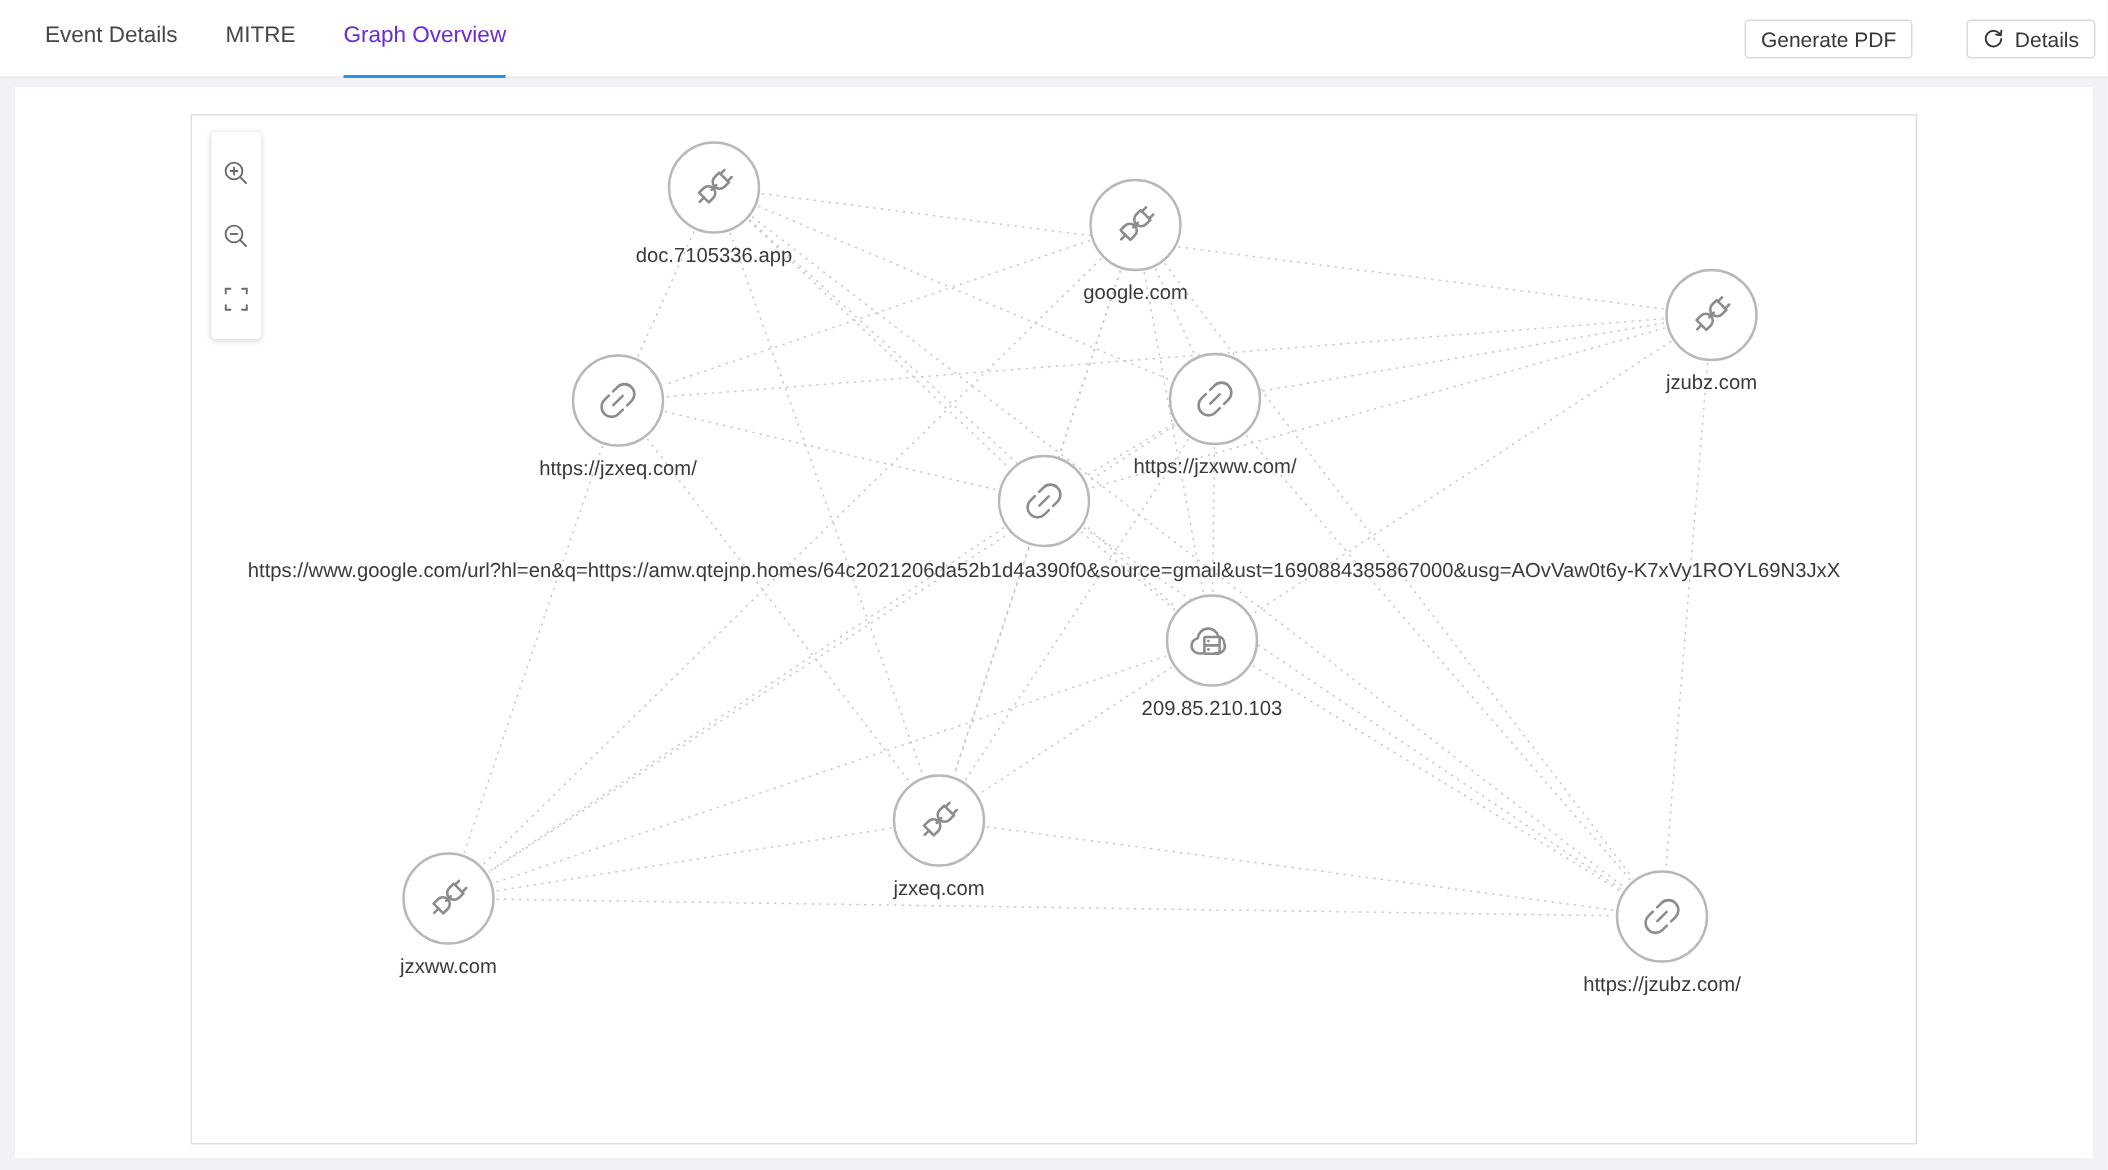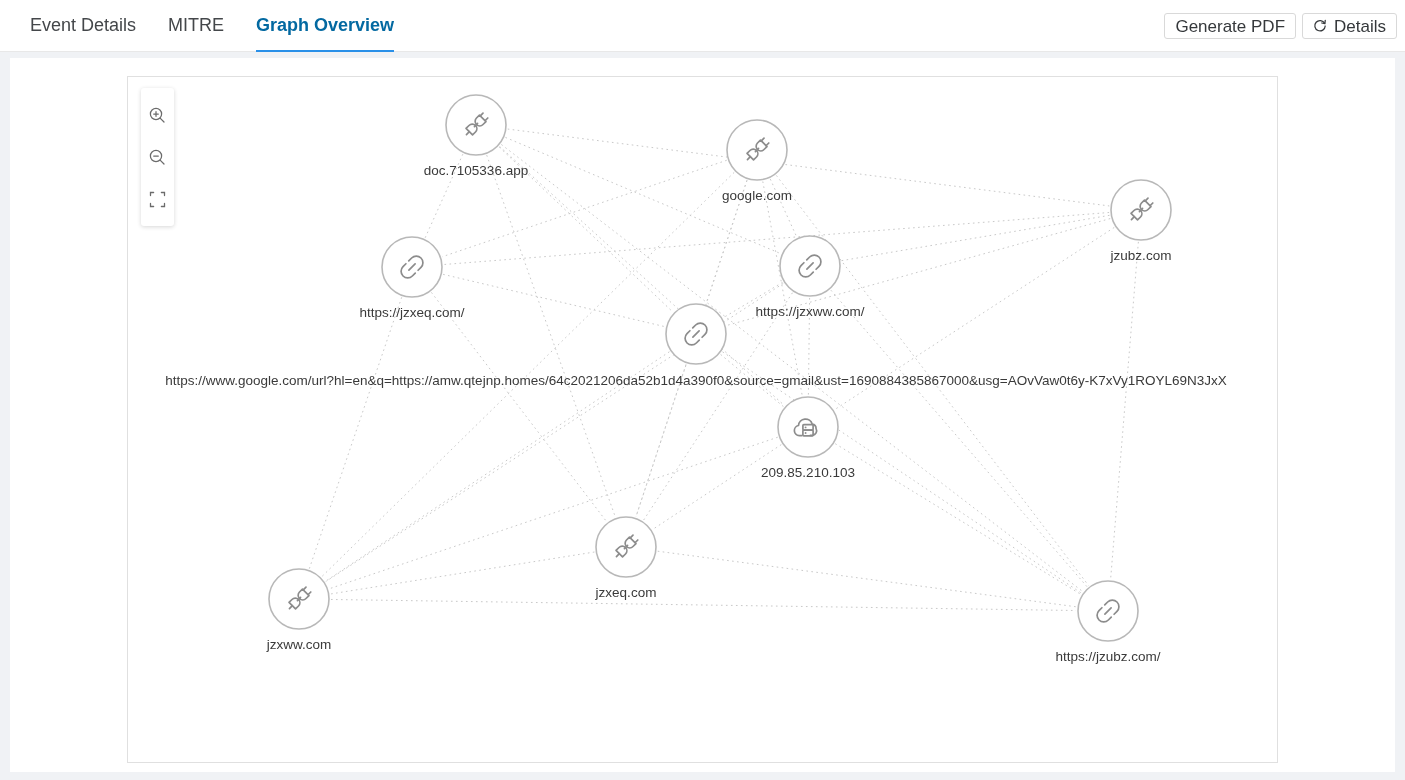--- a/index.html
+++ b/index.html
@@ -20,52 +20,53 @@
   }
   .tabs {
     position: absolute; left: 14px; top: 0;
     height: 52px;
     display: flex; align-items: flex-start;
   }
   .tab {
     position: relative;
     height: 52px;
     padding: 15px 16px 0 16px;
-    font-size: 18px;
+    font-size: 15px;
     color: #44474a;
     cursor: pointer;
     white-space: nowrap;
   }
-  .tab.active { color: #0369a1; font-weight: bold; }
+  .tab.active { color: #6d28d9; }
   .tab.active::after {
     content: "";
     position: absolute;
     left: 16px; right: 16px; bottom: 0;
     height: 2px;
     background: #2a90e8;
   }
 
   .topbar-actions {
     position: absolute; right: 8px; top: 13px;
     display: flex; gap: 6px; align-items: center;
   }
   .btn {
     height: 26px;
     padding: 0 10px;
     background: #ffffff;
     border: 1px solid #d9d9d9;
     border-radius: 3px;
-    font-size: 17px;
+    font-size: 14px;
     color: #35383b;
     display: inline-flex;
     align-items: center;
     gap: 7px;
     cursor: pointer;
     line-height: 1;
     white-space: nowrap;
+    margin-left: 30px;
   }
   .btn svg { display: block; }
 
   
   .page {
     position: absolute;
     left: 10px; top: 58px;
     width: 1385px; height: 714px;
     background: #ffffff;
     text-decoration: underline;

